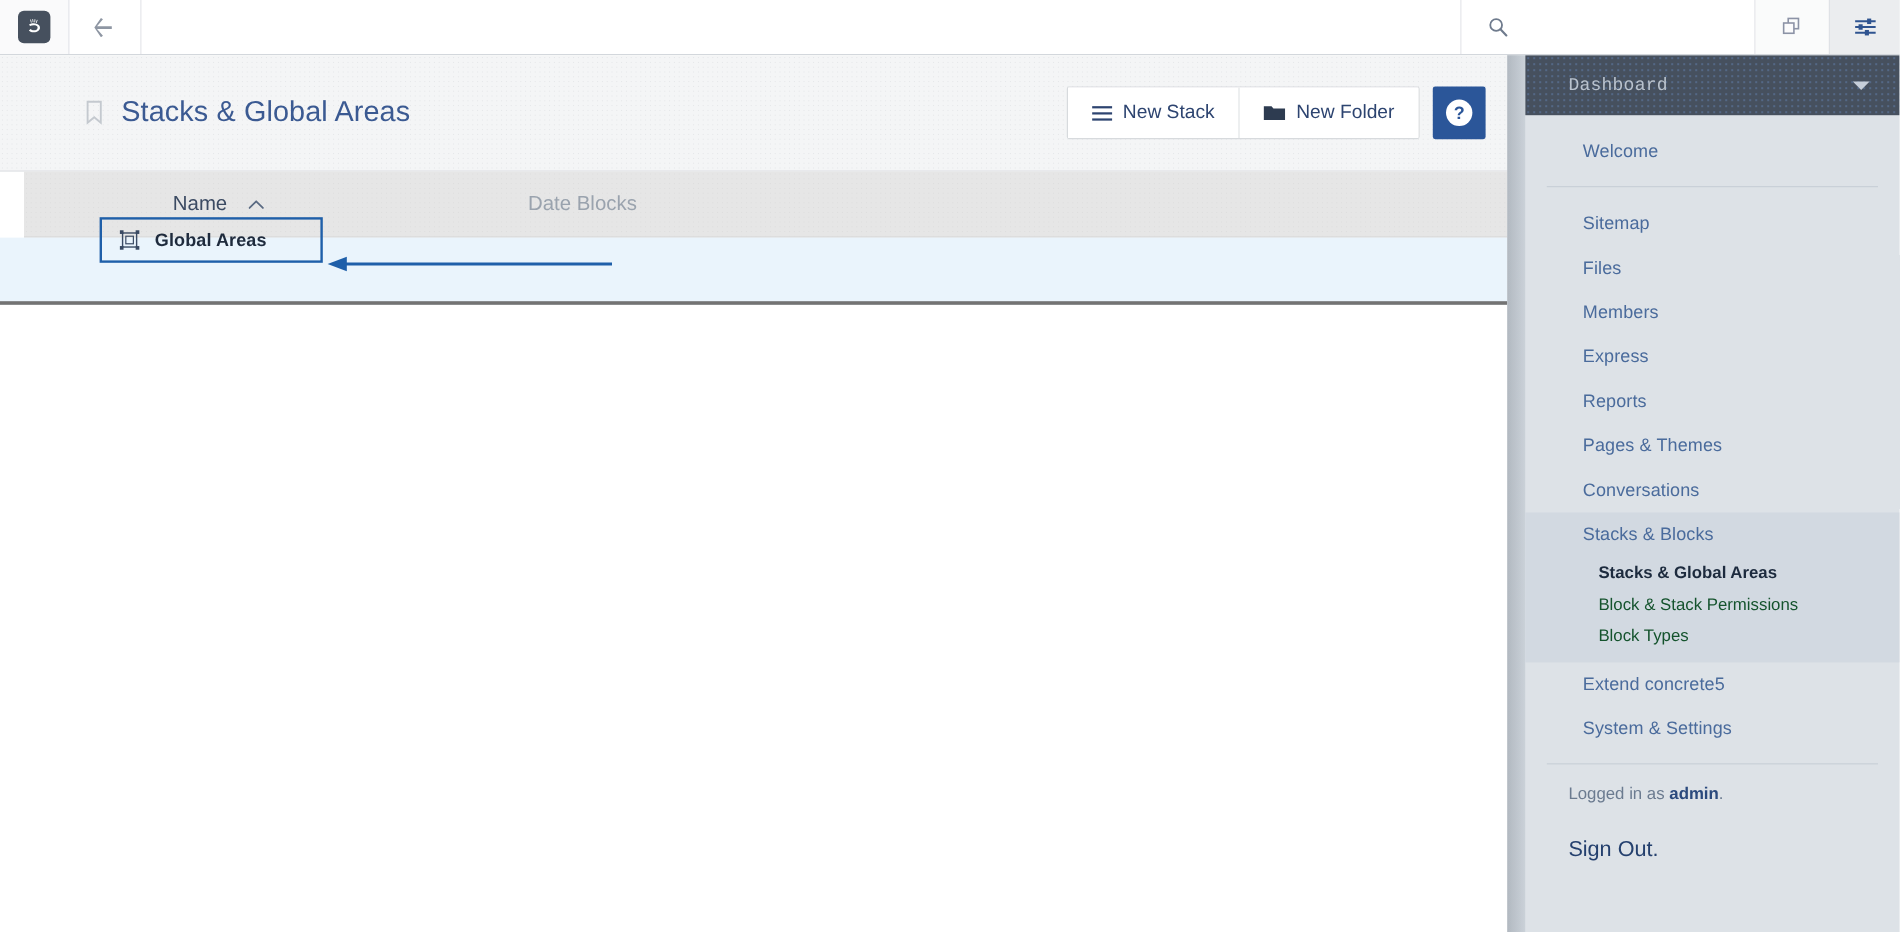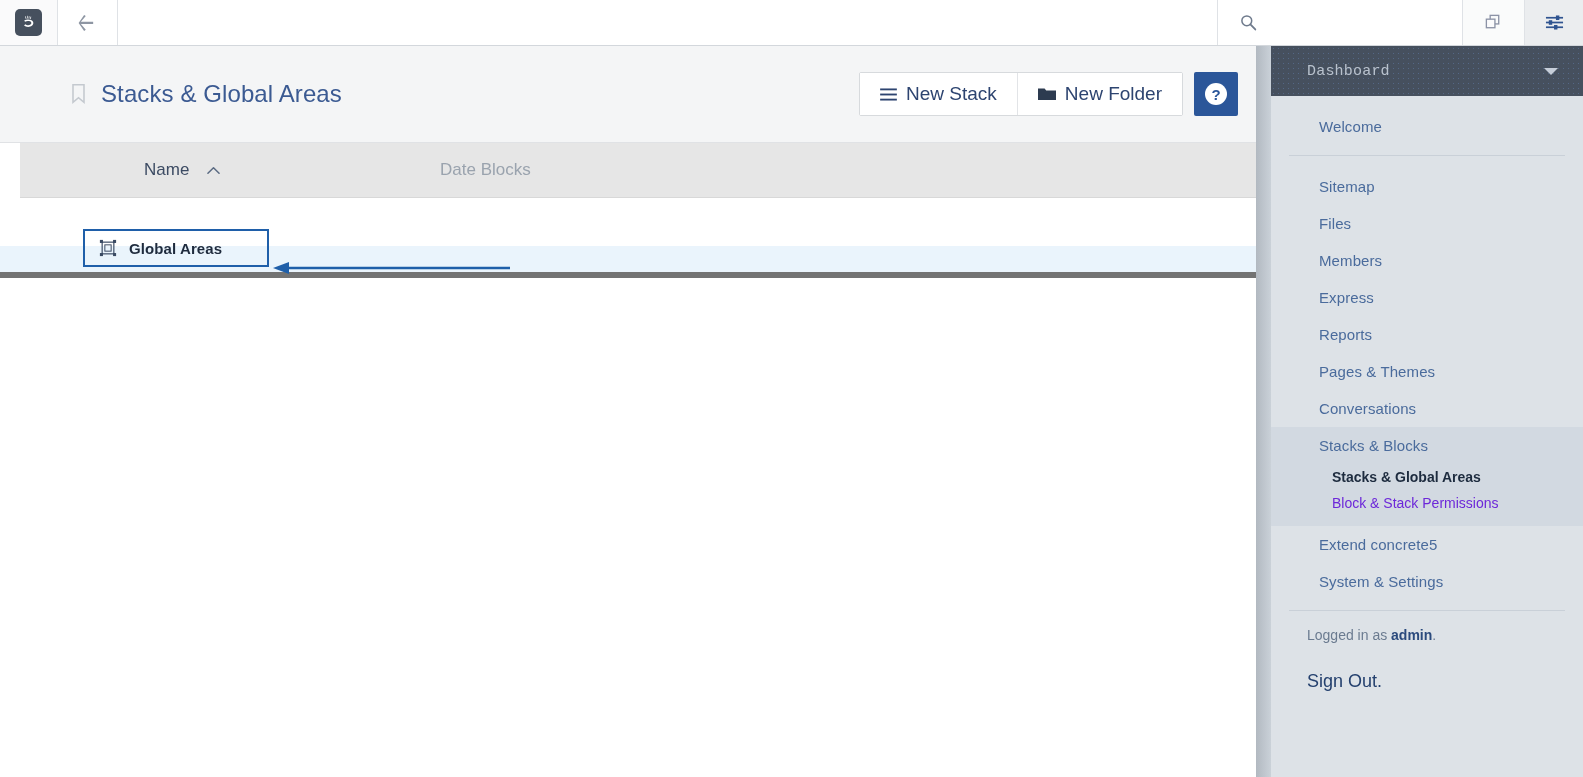--- a/index.html
+++ b/index.html
@@ -69,21 +69,21 @@
     letter-spacing: .1px;
   }
   #header-actions {
     position: absolute; right: 18px; top: 26px;
     display: flex; align-items: stretch; height: 44px;
   }
   .btn-group { display: flex; background: #ffffff; border: 1px solid #d7dadd; border-radius: 2px; }
   .hbtn {
     display: flex; align-items: center; gap: 9px;
     padding: 0 20px;
-    font-size: 19px; color: #2d4470;
+    font-size: 16px; color: #2d4470;
     background: #ffffff;
     border: none; cursor: pointer;
     font-family: "Liberation Sans", sans-serif;
   }
   .hbtn + .hbtn { border-left: 1px solid #e2e4e7; }
   .hbtn svg { display: block; }
   #help-btn {
     margin-left: 11px;
     width: 44px;
     background: #2b5699;
@@ -105,24 +105,24 @@
   .th {
     font-size: 17px; color: #44546f;
     display: flex; align-items: center; gap: 18px;
   }
   #th-name { position: absolute; left: 124px; color:#3c4b63; }
   #th-date { position: absolute; left: 420px; color: #9aa3ae; }
   #sort-caret { display:block; }
 
   #table-row {
     position: relative;
-    height: 32px;
+    height: 56px;
     background: #eaf4fc;
-    border-bottom: 6px solid #737373;
-    display: flex; align-items: center; margin-top: 48px;
+    border-bottom: 3px solid #737373;
+    display: flex; align-items: center;
   }
   #row-name-cell {
     position: absolute; left: 83px; top: -17px;
     height: 38px;
     display: flex; align-items: center; gap: 12px;
     padding: 0 16px 0 14px;
     border: 2px solid #1f5fa9;
     background: transparent;
     box-sizing: border-box;
     min-width: 186px;
@@ -167,21 +167,21 @@
   .sb-divider { height: 1px; background: #c9d0d8; margin: 0 18px; }
   .sb-item {
     display: block; padding: 10px 0 10px 48px;
     font-size: 15px; color: #4a6b9c;
     text-decoration: none; cursor: pointer;
     letter-spacing: .1px;
   }
   .sb-sub-group { background: #d2d9e1; padding-bottom: 10px; }
   .sb-subitem {
     display: block; padding: 5px 0 5px 61px;
-    font-size: 14px; color: #6d28d9; cursor: pointer;
+    font-size: 14px; color: #14532d; cursor: pointer;
   }
   .sb-subitem.active { color: #1d2b3e; font-weight: bold; }
   #sb-footer { padding: 16px 0 0 36px; }
   #sb-footer-line { font-size: 14px; color: #6b7b90; margin-bottom: 28px; }
   #sb-footer-line b { color: #2b4a7d; }
   #sb-signout { font-size: 18px; color: #24406e; font-weight: normal; cursor: pointer; text-decoration: none; }
 </style>
 </head>
 <body>
 
@@ -321,20 +321,21 @@
       <a class="sb-item">Members</a>
       <a class="sb-item">Express</a>
       <a class="sb-item">Reports</a>
       <a class="sb-item">Pages &amp; Themes</a>
       <a class="sb-item">Conversations</a>
 
       <div class="sb-sub-group">
         <a class="sb-item">Stacks &amp; Blocks</a>
         <a class="sb-subitem active">Stacks &amp; Global Areas</a>
         <a class="sb-subitem">Block &amp; Stack Permissions</a>
+        <a class="sb-subitem">Block Types</a>
       </div>
 
       <a class="sb-item">Extend concrete5</a>
       <a class="sb-item">System &amp; Settings</a>
     </div>
 
     <div class="sb-divider"></div>
 
     <div id="sb-footer">
       <div id="sb-footer-line"><span>Logged in as </span><b>admin</b><span>.</span></div>

